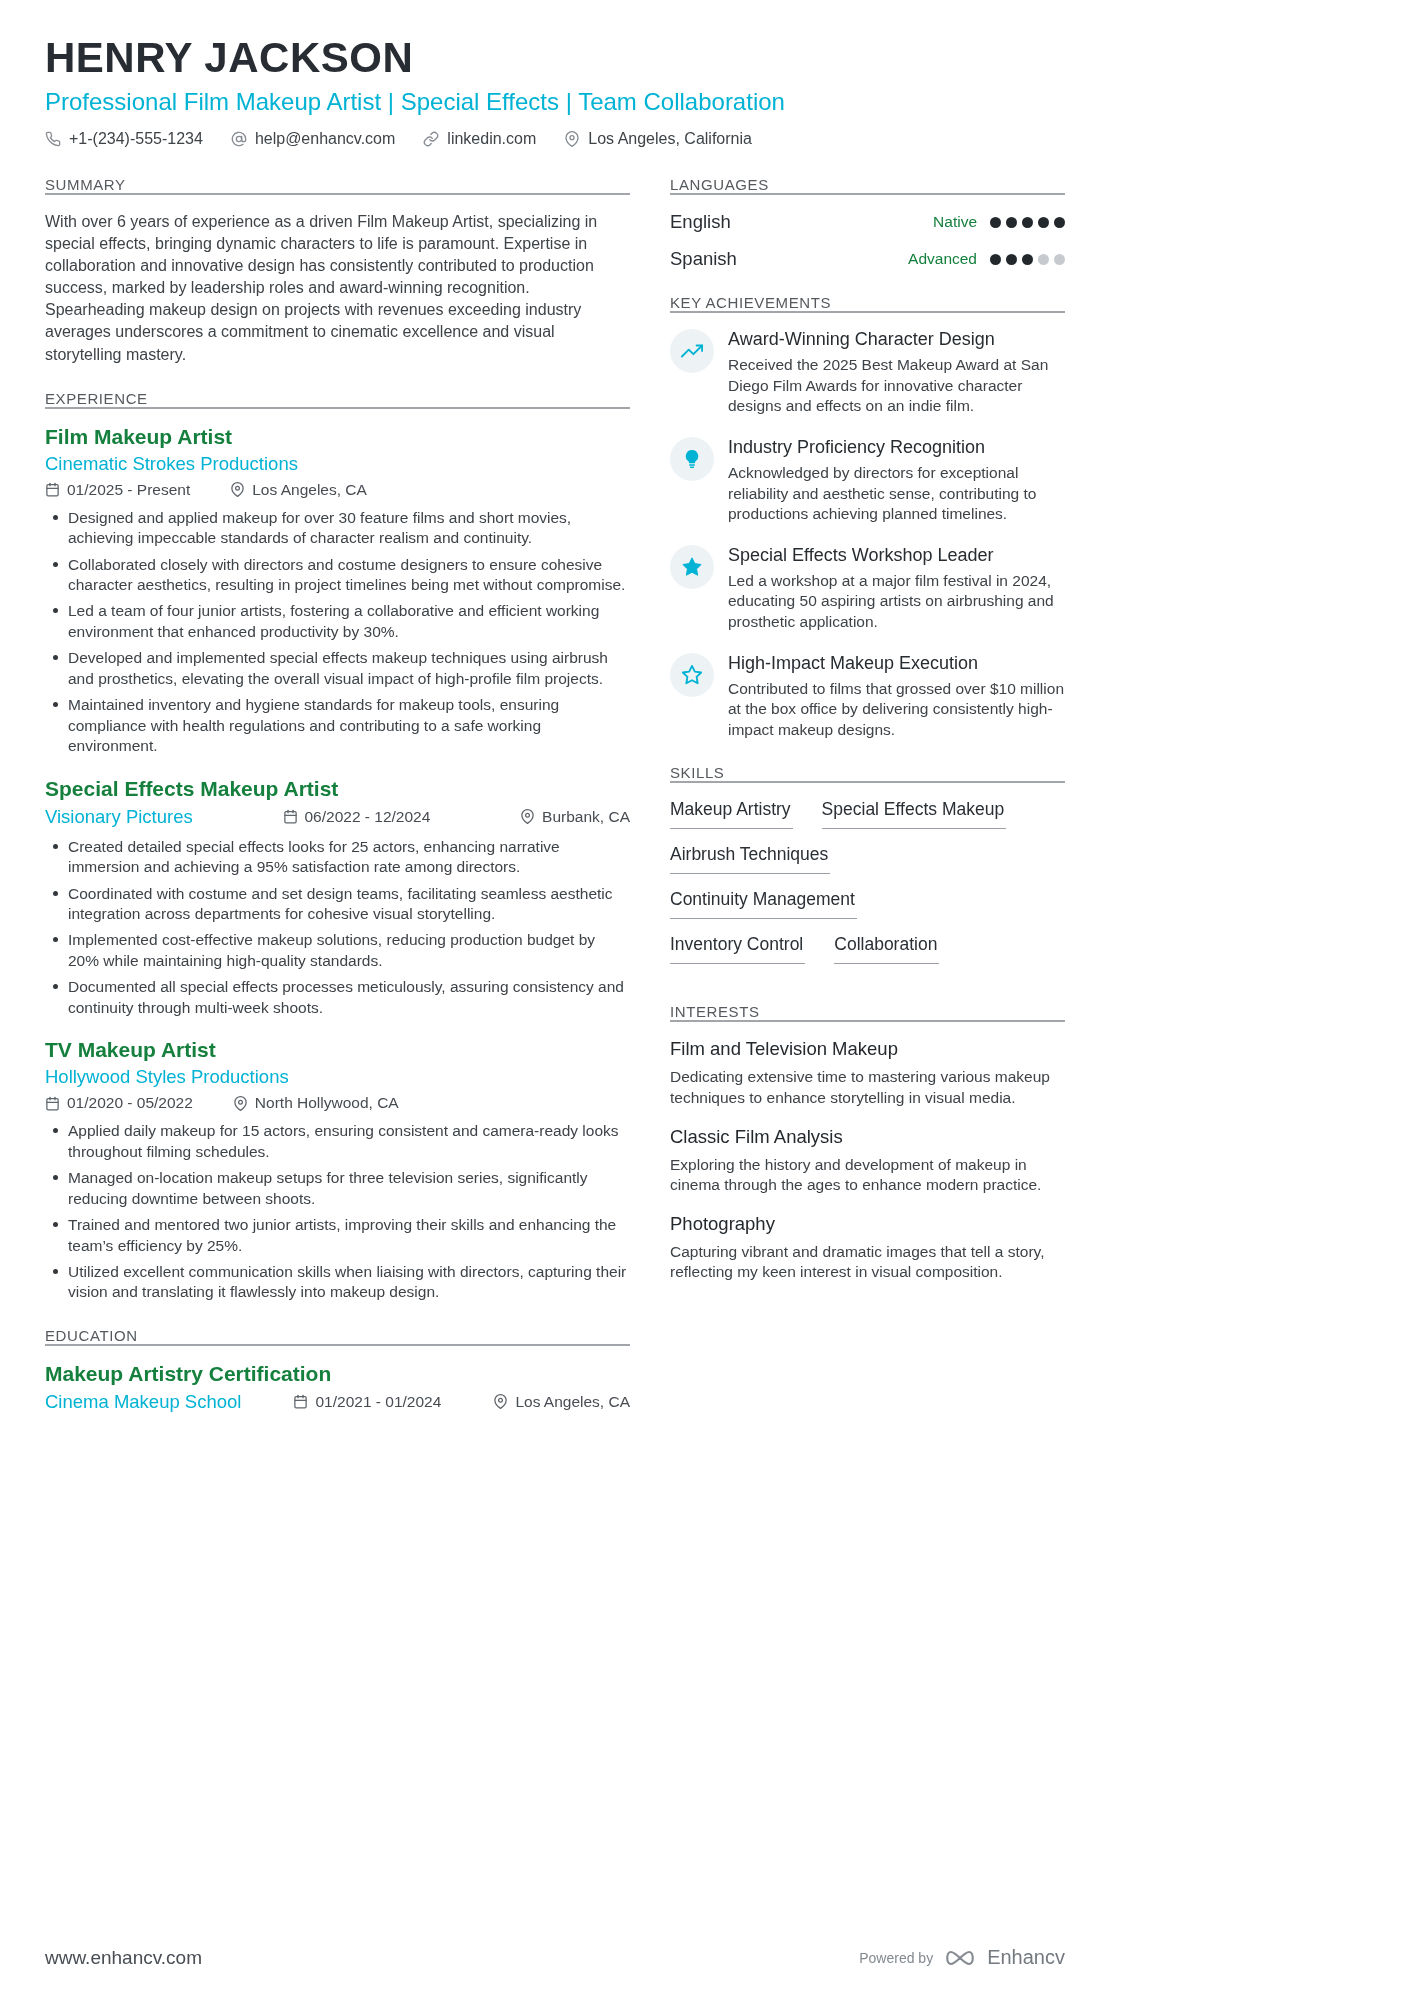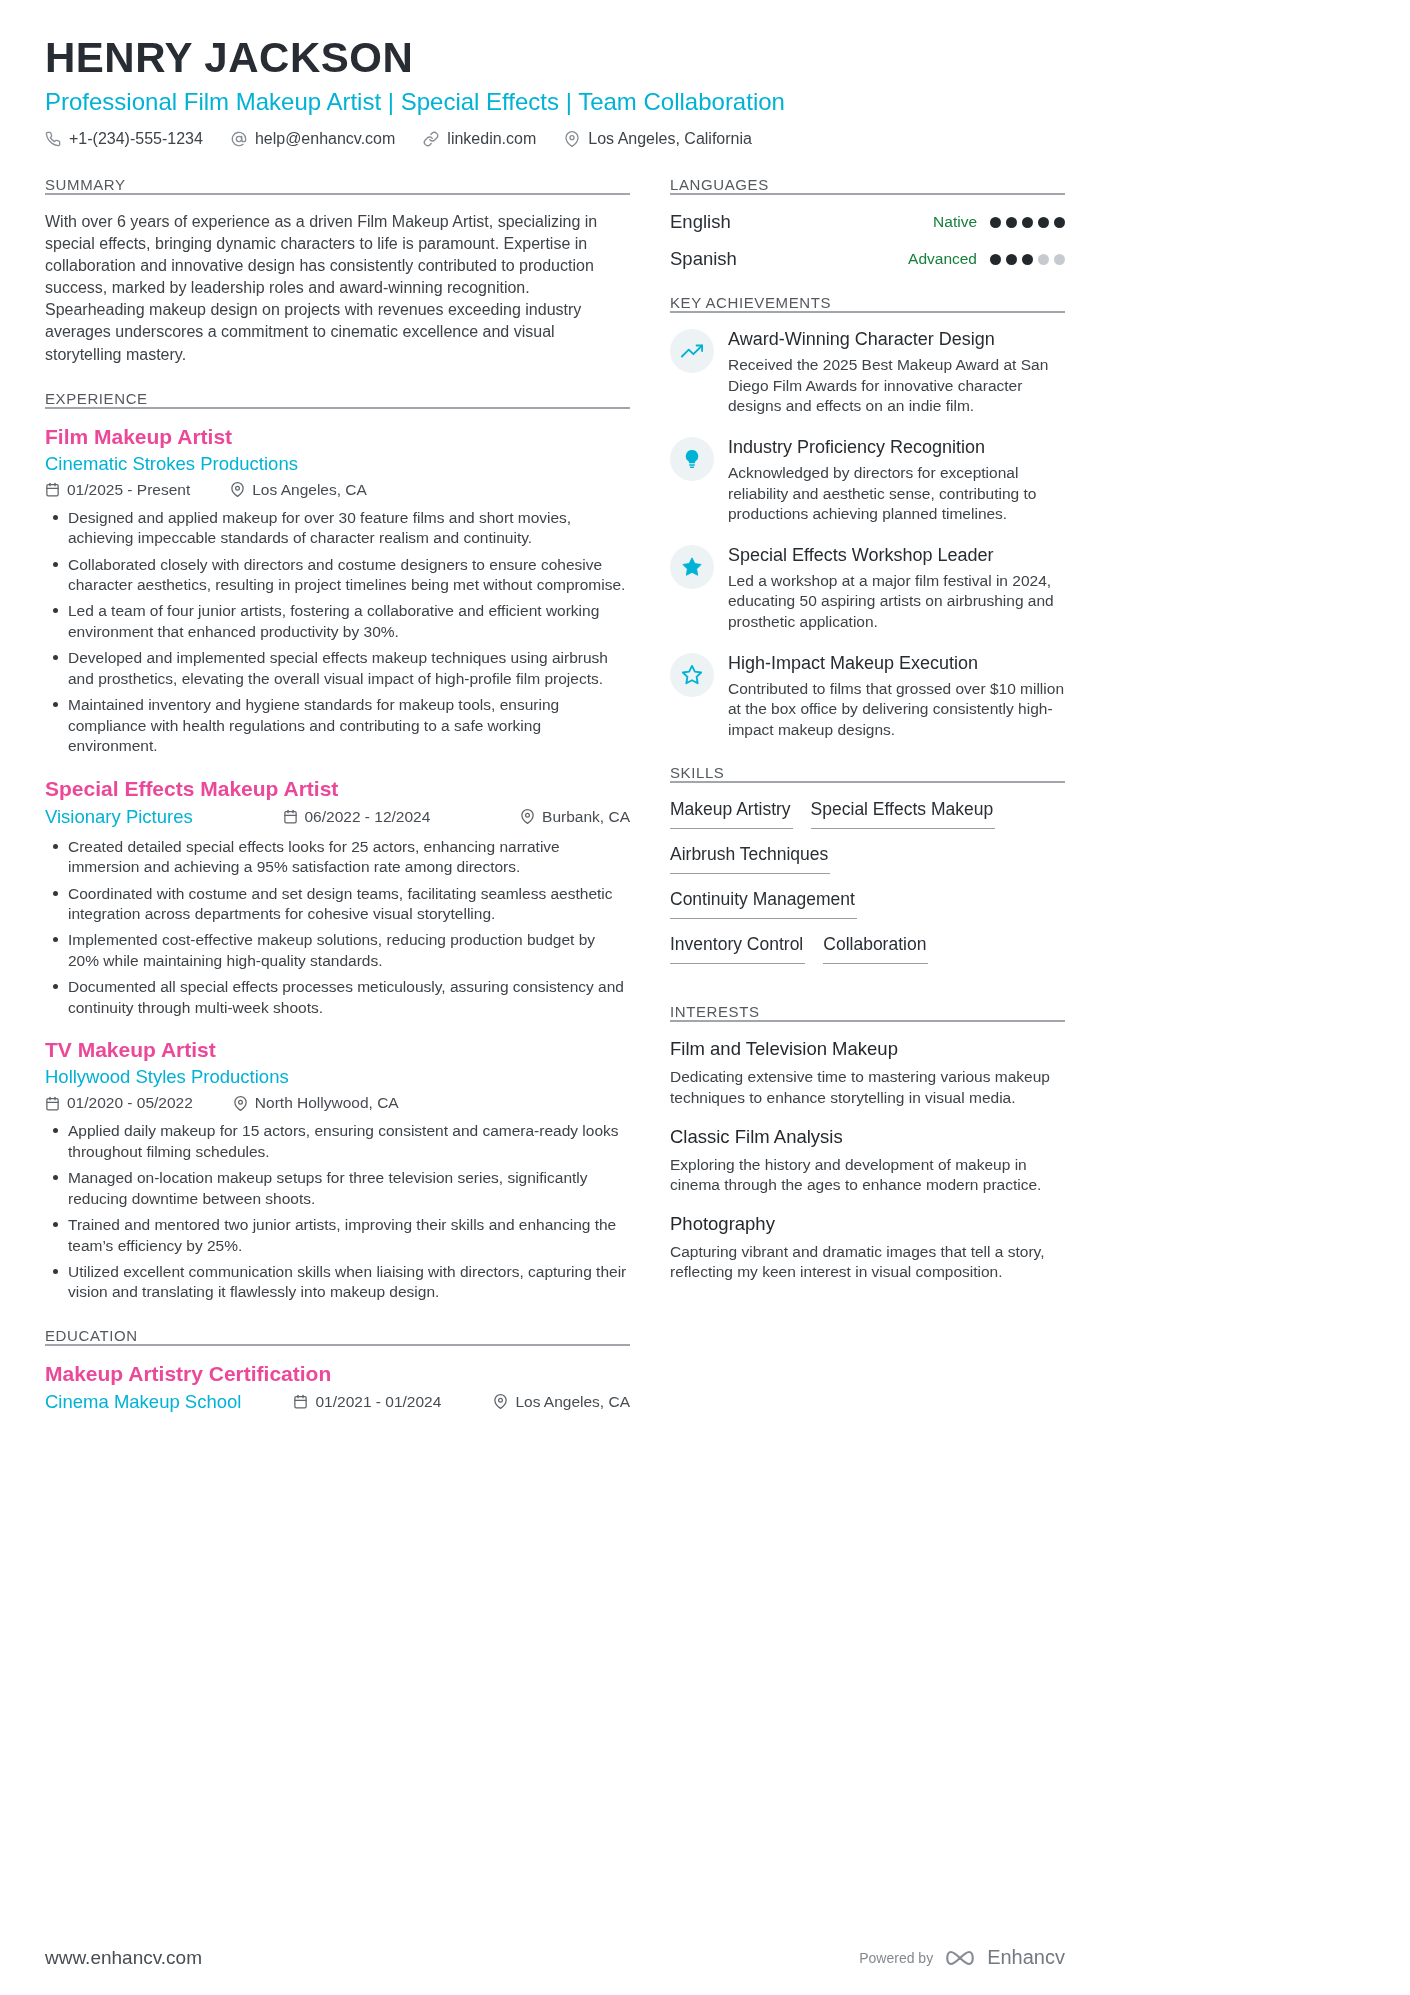--- a/index.html
+++ b/index.html
@@ -23,21 +23,21 @@
   .col-left { flex:0 0 585px; width:585px; }
   .col-right { flex:0 0 395px; width:395px; margin-left:40px; }
 
   .section { margin-bottom:24px; }
   .section-title { font-size:15px; color:#55595e; letter-spacing:.6px; 
     border-bottom:2px solid #a2a6aa; margin-bottom:16px; font-weight:400; }
 
   .summary-text { font-size:16px; line-height:1.38; color:#3e4348; }
 
   .entry { margin-bottom:20px; }
-  .entry-title { font-size:21px; color:#ec4899; font-weight:700; }
+  .entry-title { font-size:21px; color:#15803d; font-weight:700; }
   .entry-company { font-size:18.5px; color:var(--accent); margin-top:4px; }
   .entry-meta { display:flex; gap:40px; margin-top:6px; font-size:15.5px; color:#474c52; align-items:center; }
   .entry-headrow { display:flex; justify-content:space-between; align-items:center; margin-top:5px; font-size:15.5px; color:#474c52; }
   .entry-headrow .entry-company { margin-top:0; }
   .meta-item { display:flex; align-items:center; gap:7px; white-space:nowrap; }
   .micon { width:15px; height:15px; color:#5f656b; flex:0 0 auto; }
 
   .bullets { margin-top:9px; }
   .bullet { position:relative; padding-left:23px; font-size:15.5px; line-height:1.32; color:#3e4348; margin-bottom:6px; }
   .bullet::before { content:""; position:absolute; left:8px; top:7px; width:5px; height:5px; border-radius:50%; background:#33383d; }
@@ -50,21 +50,21 @@
   .dot { width:11px; height:11px; border-radius:50%; background:#c7cbd0; }
   .dot.filled { background:#23282d; }
 
   .ach { display:flex; margin-bottom:20px; }
   .ach-iconwrap { flex:0 0 44px; width:44px; height:44px; border-radius:50%; background:#edf3f5;
     display:flex; align-items:center; justify-content:center; margin-right:14px; color:var(--accent); }
   .ach-iconwrap svg { width:22px; height:22px; }
   .ach-title { font-size:18px; color:#272c31; margin-bottom:5px; }
   .ach-text { font-size:15.5px; color:#3e4348; line-height:1.33; }
 
-  .skill-row { display:flex; gap:18px; flex-wrap:wrap; }
+  .skill-row { display:flex; gap:29px; flex-wrap:wrap; }
   .skill { font-size:17.5px; color:#2a2f35; padding:0 2px 8px 0; border-bottom:1px solid #9aa0a5; margin-bottom:15px; }
 
   .interest { margin-bottom:17px; }
   .interest-title { font-size:18.5px; color:#24292e; margin-bottom:7px; }
   .interest-text { font-size:15.5px; color:#3e4348; line-height:1.33; }
 
   .footer { position:absolute; left:45px; bottom:26px; width:1020px; display:flex; justify-content:space-between; align-items:center; }
   .footer-site { font-size:19px; color:#484d53; }
   .footer-right { display:flex; align-items:center; gap:9px; }
   .powered-by { font-size:14px; color:#83898f;text-align:right; }

